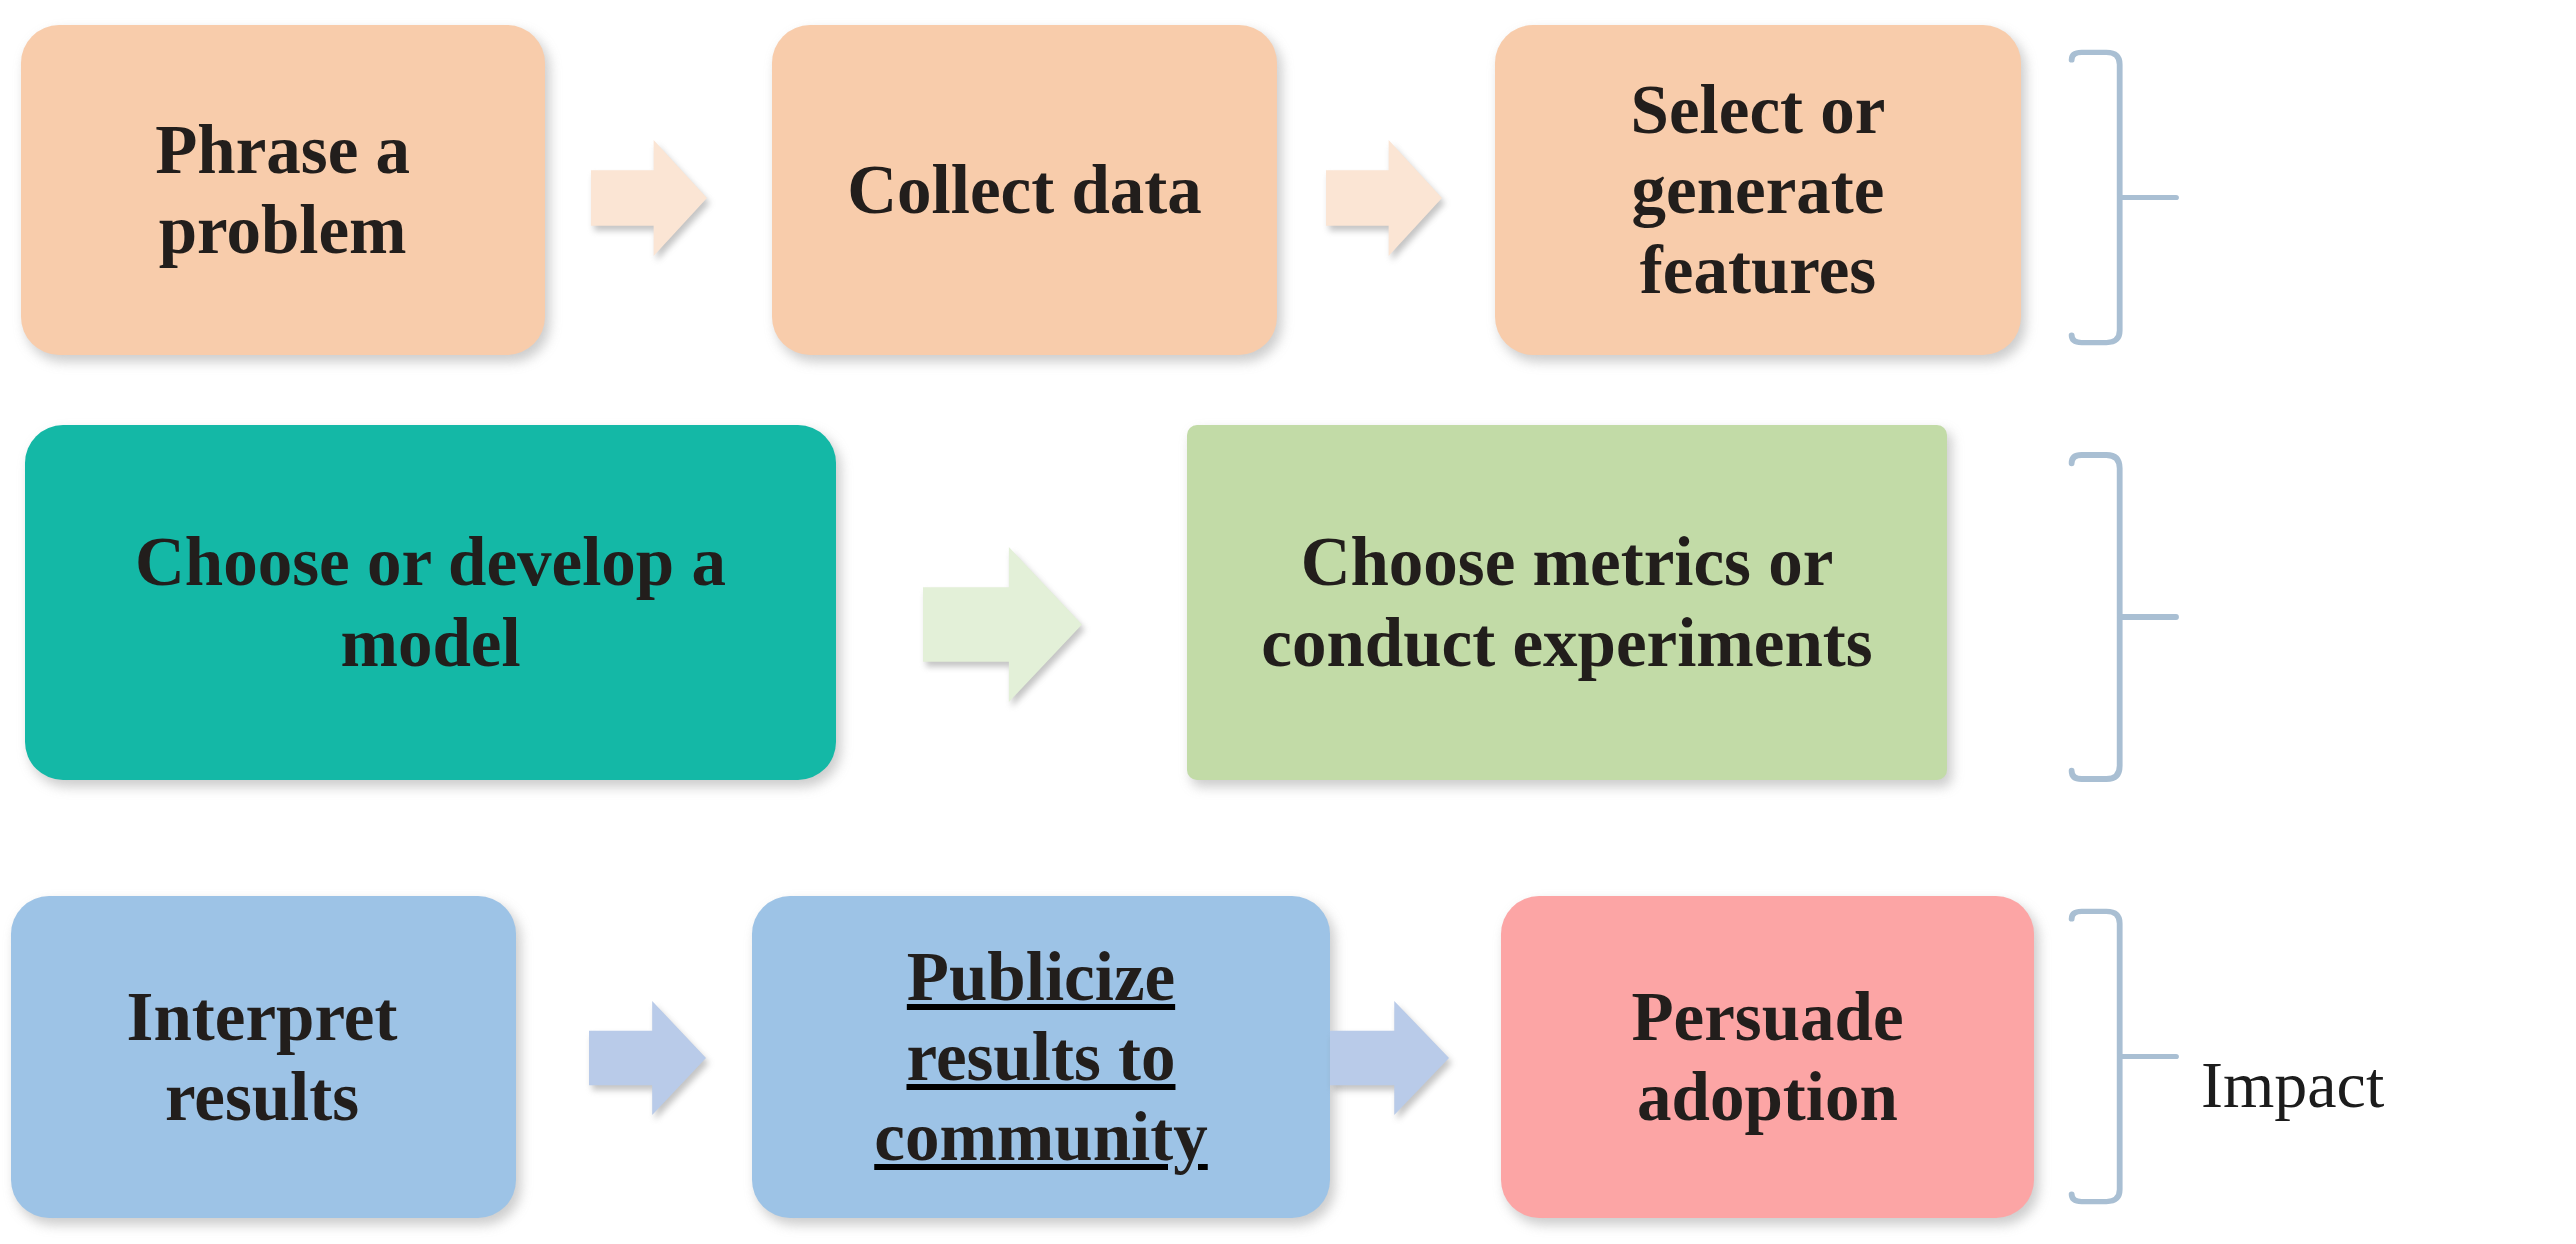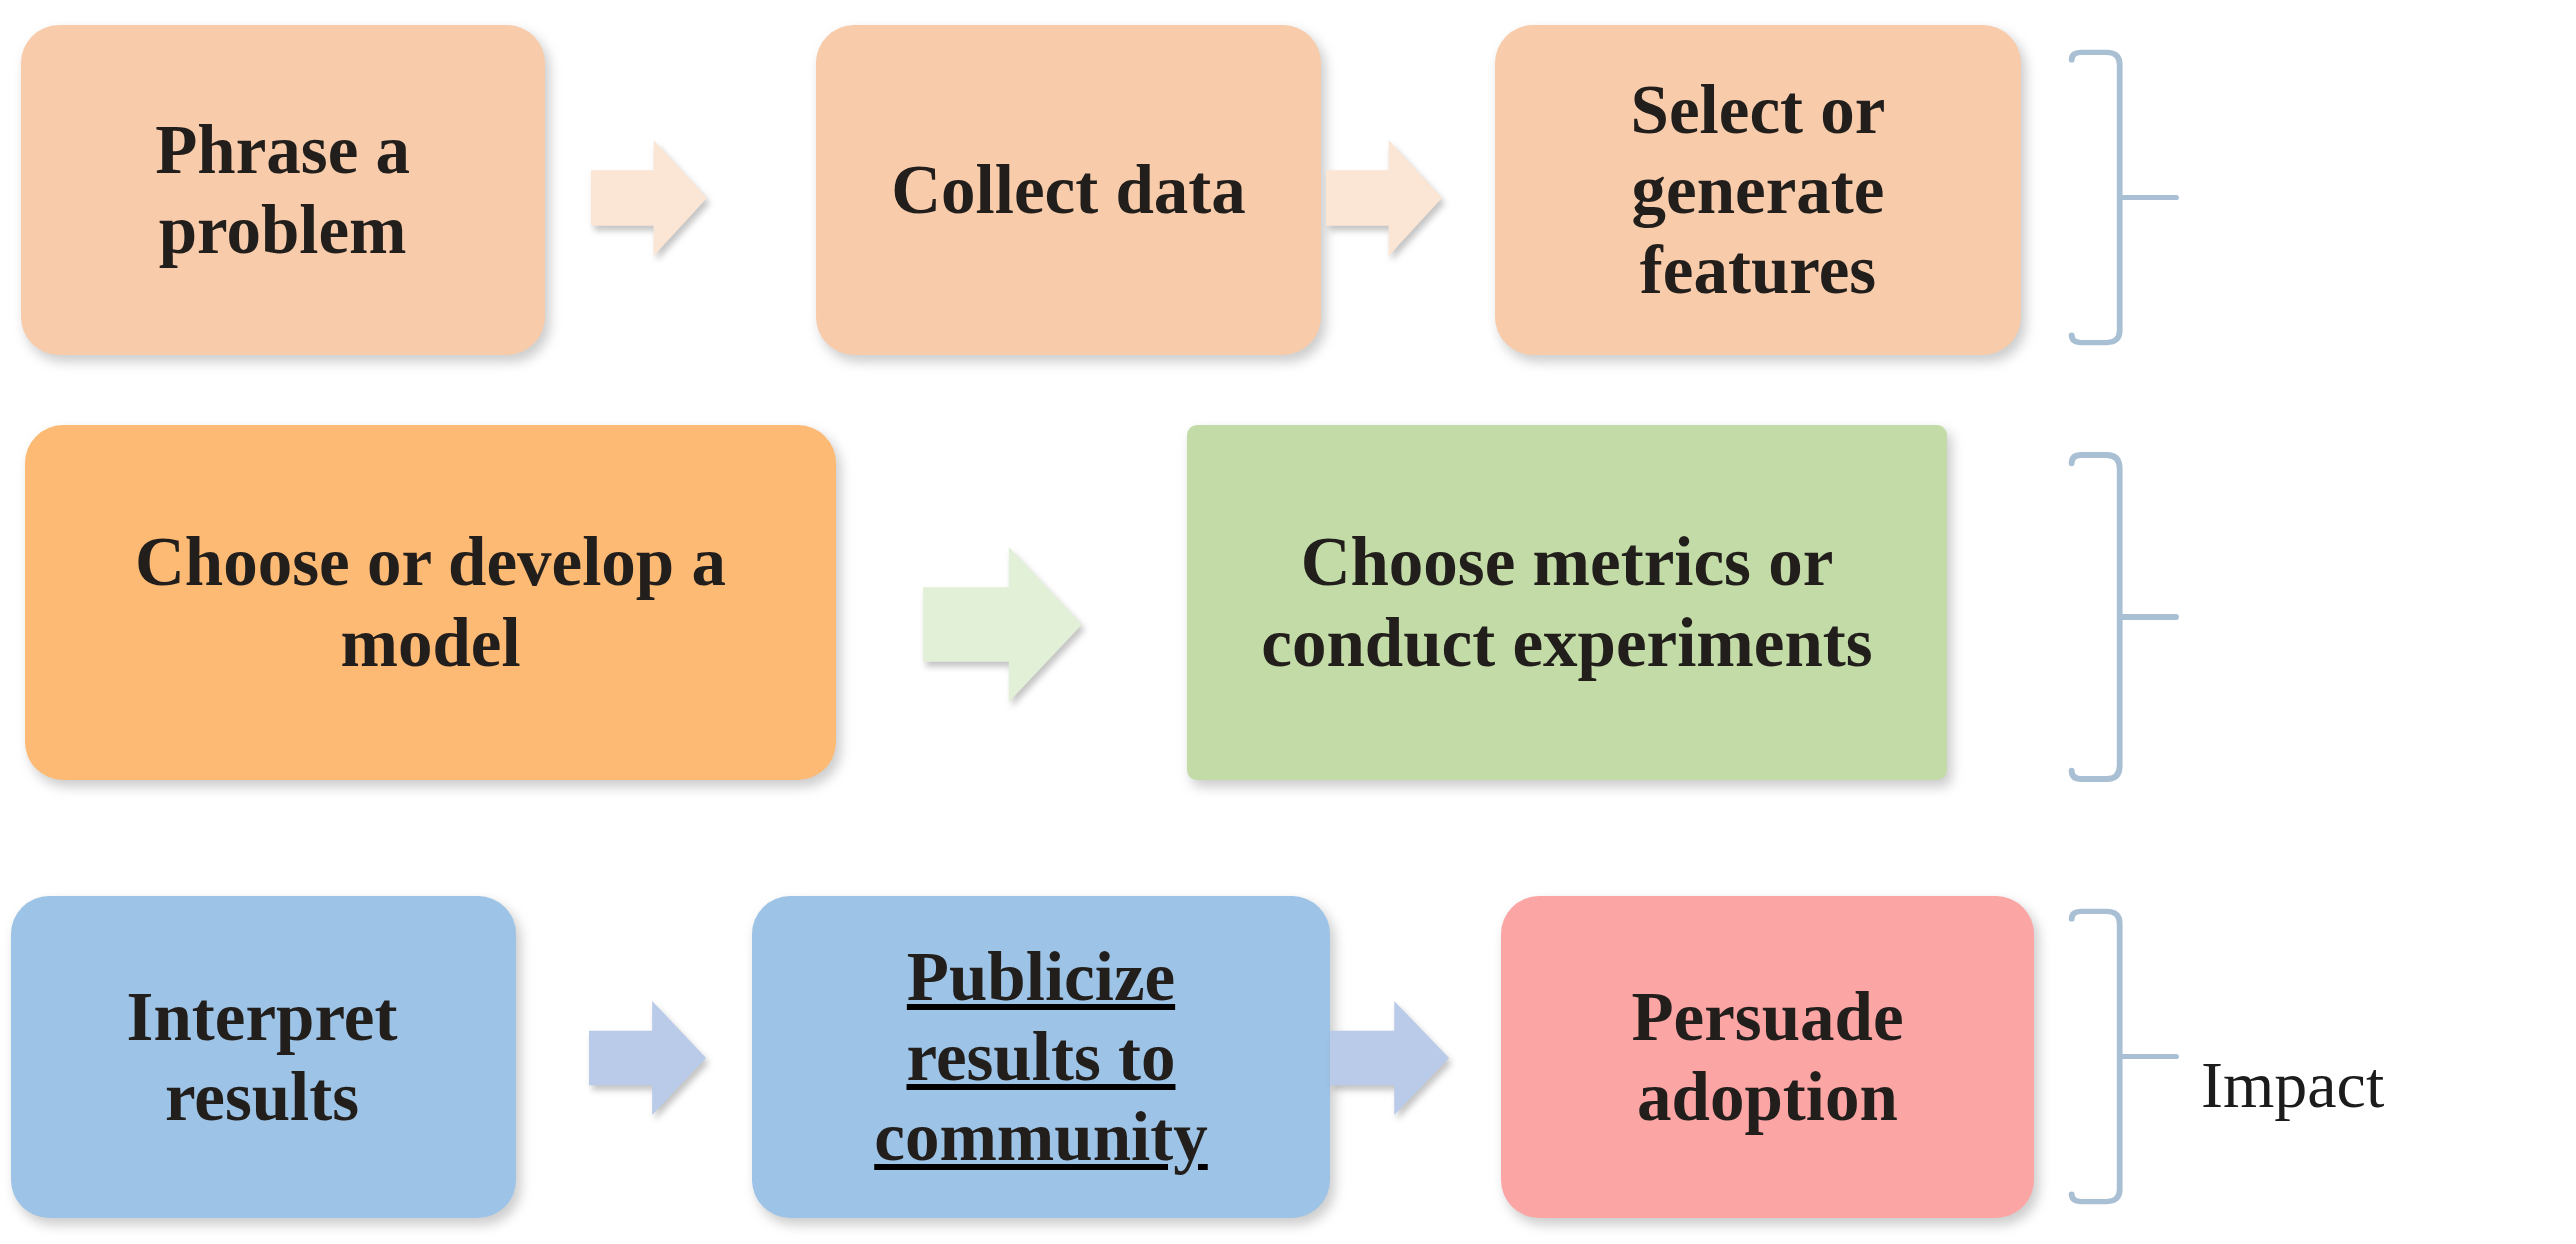--- a/index.html
+++ b/index.html
@@ -71,40 +71,40 @@
 
   <div class="step-box" style="left: 20.6px; top: 25px; width: 524px; height: 330px; background-color: rgb(248, 204, 171);">
     <span class="step-label">Phrase a
 problem</span>
   </div>
 
   <div class="arrow-wrap" style="left:591px; top:140px; width:116px; height:116px">
     <div class="block-arrow" style="background-color: rgb(251, 229, 212);"></div>
   </div>
 
-  <div class="step-box" style="left: 772px; top: 25px; width: 505px; height: 330px; background-color: rgb(248, 204, 171); margin-left: 44px;">
+  <div class="step-box" style="left: 772px; top: 25px; width: 505px; height: 330px; background-color: rgb(248, 204, 171);">
     <span class="step-label">Collect data</span>
   </div>
 
   <div class="arrow-wrap" style="left:1326px; top:140px; width:116px; height:116px">
     <div class="block-arrow" style="background-color: rgb(251, 229, 212);"></div>
   </div>
 
   <div class="step-box" style="left: 1495px; top: 25px; width: 526px; height: 330px; background-color: rgb(248, 204, 171);">
     <span class="step-label">Select or
 generate
 features</span>
   </div>
 
   <svg class="bracket" style="left: 2065px; top: 48px; stroke: rgb(169, 191, 211);" width="116" height="299" viewBox="0 0 140 400" preserveAspectRatio="none">
     <path d="M8 16 Q8 6 20 6 L50 6 Q66 6 66 22 L66 378 Q66 394 50 394 L20 394 Q8 394 8 384 M66 200 L134 200"></path>
   </svg>
 
 
-  <div class="step-box" style="left: 25px; top: 425px; width: 811px; height: 355px; background-color: #fdba74;">
+  <div class="step-box" style="left: 25px; top: 425px; width: 811px; height: 355px; background-color: #14b8a6;">
     <span class="step-label">Choose or develop a
 model</span>
   </div>
 
   <div class="arrow-wrap" style="left:923px; top:547px; width:159px; height:155px">
     <div class="block-arrow" style="background-color: rgb(227, 240, 216);"></div>
   </div>
 
   <div class="step-box" style="left: 1187px; top: 425px; width: 760px; height: 355px; background-color: rgb(194, 219, 167); border-radius: 10px;">
     <span class="step-label">Choose metrics or

